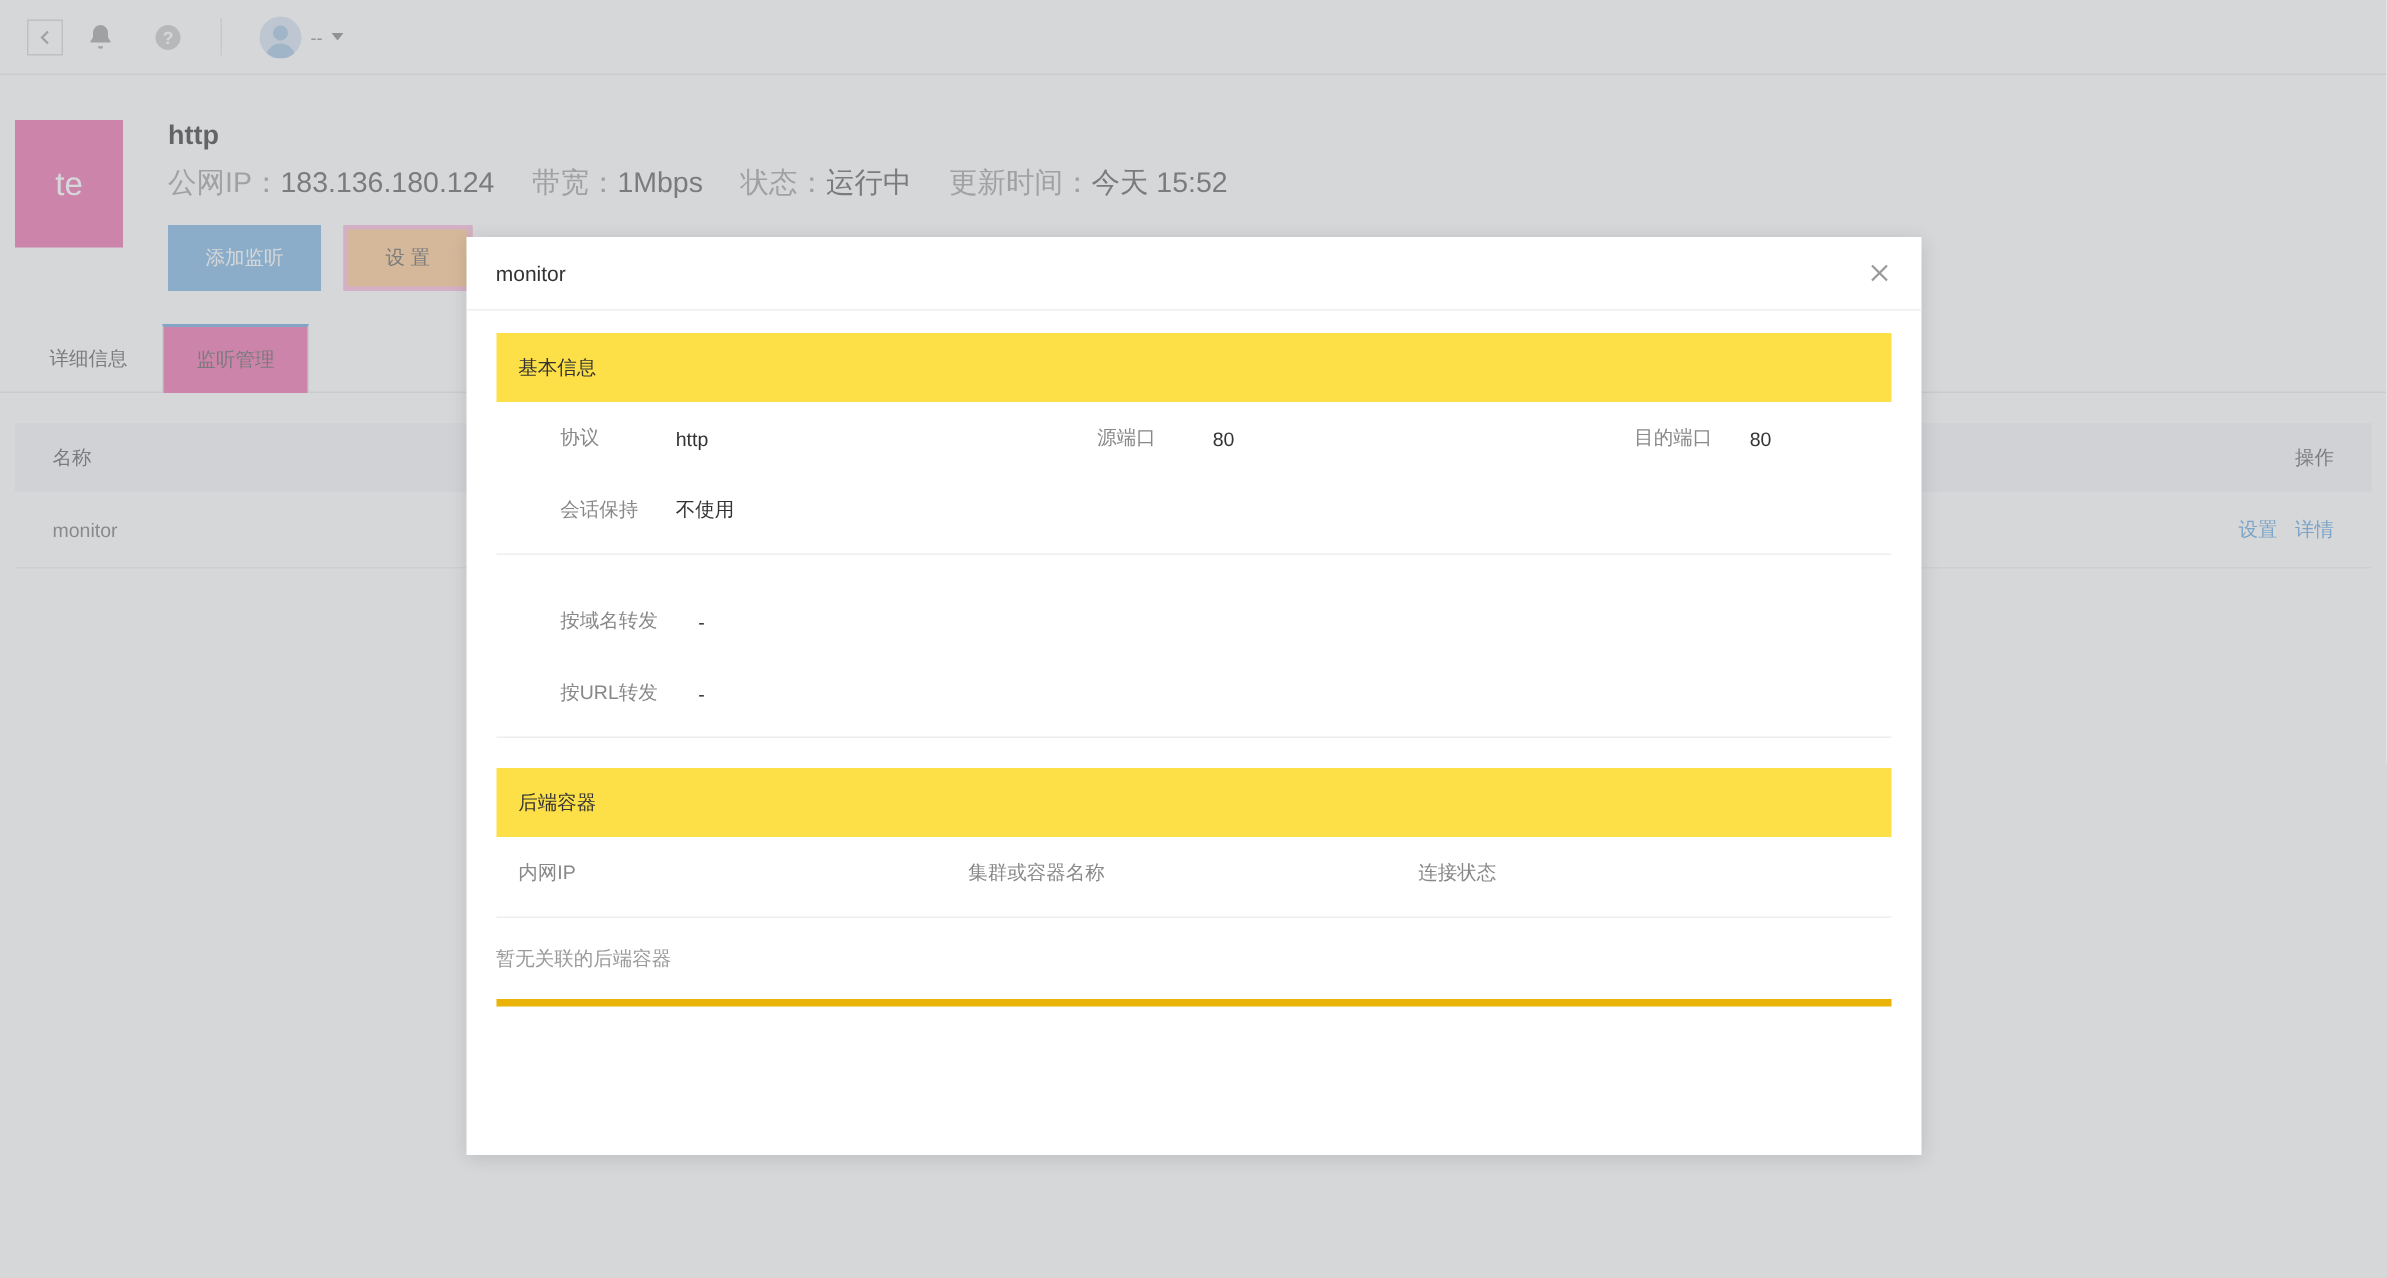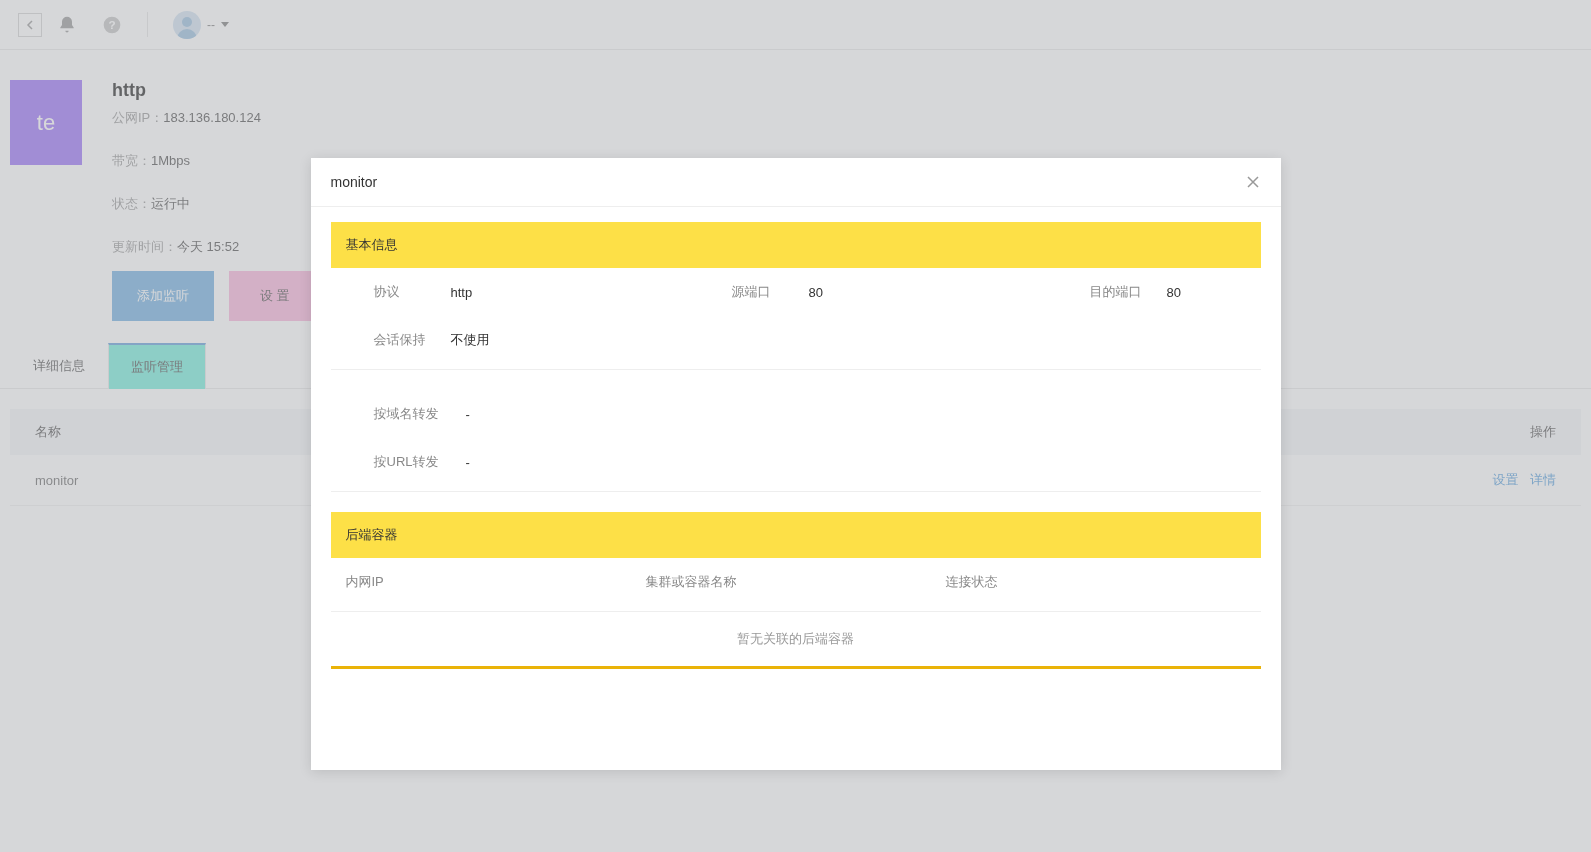--- a/index.html
+++ b/index.html
@@ -49,45 +49,45 @@
     
     .page-body { padding: 30px 0 0 0; }
     .lb-header {
       display: flex;
       padding: 0 0 0 10px;
       gap: 30px;
       align-items: flex-start;
     }
     .lb-badge {
       width: 72px; height: 85px;
-      background: #8b5cf6;
+      background: #ec4899;
       color: #fff;
       display: flex;
       align-items: center;
       justify-content: center;
       font-size: 22px;
       font-weight: 300;
     }
     .lb-info { flex: 1; }
     .lb-name { font-size: 18px; font-weight: 600; color: #000; margin-bottom: 8px; }
-    .lb-meta { color: #888; font-size: 13px; display: flex; gap: 25px; margin-bottom: 15px; flex-direction: column; }
+    .lb-meta { color: #888; font-size: 19px; display: flex; gap: 25px; margin-bottom: 15px; }
     .lb-meta .val { color: #333; }
     .lb-actions { display: flex; gap: 15px; }
     .btn-primary {
       background: #5ba3db;
       color: #fff;
       border: none;
       padding: 10px 25px;
       font-size: 13px;
       cursor: pointer;
     }
     .btn-secondary {
-      background: #f9a8d4;
-      color: #333;
-      border: 6px solid #f9a8d4;
+      background: #fdba74;
+      color: #333;
+      border: 3px solid #f9a8d4;
       padding: 10px 25px;
       font-size: 13px;
       cursor: pointer;
     }
 
     
     .tabs {
       display: flex;
       border-bottom: 1px solid #e5e5e5;
       margin-top: 22px;
@@ -98,21 +98,21 @@
       font-size: 13px;
       color: #333;
       cursor: pointer;
       border: 1px solid transparent;
       border-bottom: none;
       position: relative;
     }
     .tab.active {
       border-color: #e5e5e5;
       border-top: 2px solid #4a8fd2;
-      background: #5eead4;
+      background: #ec4899;
       margin-bottom: -1px;
     }
 
     
     .table-wrap { padding: 20px 10px 0 10px; }
     .tbl { width: 100%; border-collapse: collapse; }
     .tbl th {
       background: #f2f3f5;
       text-align: left;
       padding: 14px 25px;
@@ -182,24 +182,24 @@
 
     .backend-head {
       display: flex;
       padding: 15px 15px;
       color: #888;
     }
     .backend-head > div:nth-child(1) { flex: 0 0 300px; }
     .backend-head > div:nth-child(2) { flex: 0 0 300px; }
     .backend-head > div:nth-child(3) { flex: 1; }
     .empty-row {
-      text-align: center;
+      text-align: left;
       color: #999;
       padding: 18px 0;
-      border-bottom: 3px solid #eab308;
+      border-bottom: 5px solid #eab308;
       border-top: 1px solid #eee;
       margin-top: 5px;
     }
   </style>
 </head>
 <body>
 
 <div class="topbar">
   <div class="back-btn">
     <svg viewBox="0 0 10 10">

